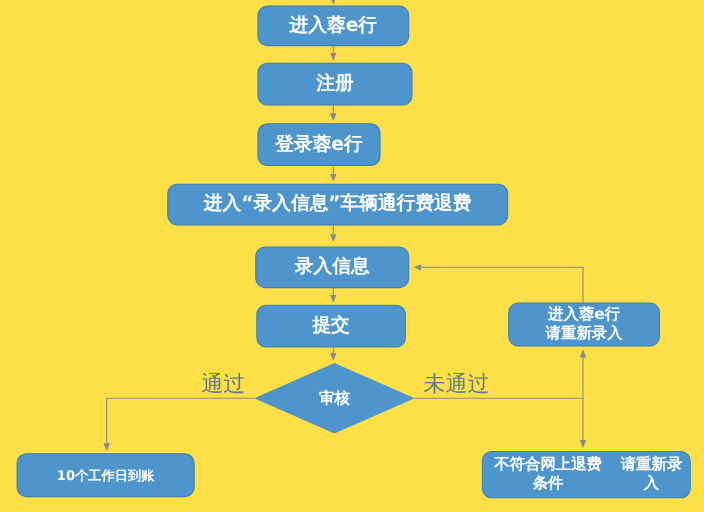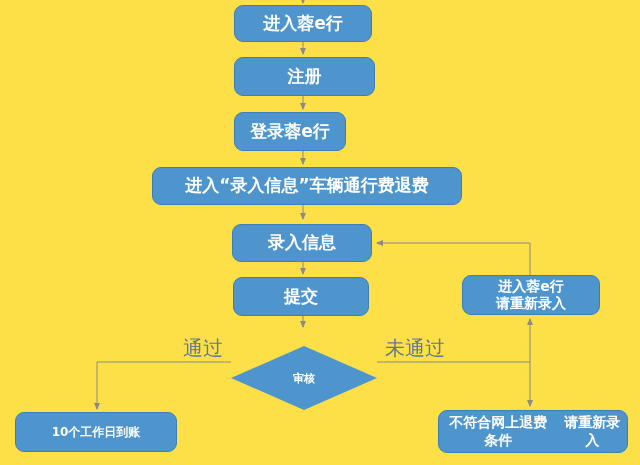--- a/index.html
+++ b/index.html
@@ -12,24 +12,24 @@
     position:absolute;display:flex;align-items:center;justify-content:center;
     background:#4e95ce;border:1px solid #3d7eb8;border-radius:9px;
     color:#ffffff;font-weight:bold;text-align:center;box-sizing:border-box;
     line-height:1.25;
   }
   .node .lbl{padding:0 4px;}
   .fs-lg{font-size:17px;}
   .fs-md{font-size:12px;}
   .fs-sm{font-size:14px;}
   .diamond{
-    position:absolute;left:231px;top:346px;width:146px;height:64px;
+    position:absolute;left:231px;top:330px;width:146px;height:64px;
     background:#4e95ce;display:flex;align-items:center;justify-content:center;
     clip-path:polygon(50% 0, 100% 50%, 50% 100%, 0 50%);
-    color:#ffffff;font-weight:bold;font-size:11px;
+    color:#ffffff;font-weight:bold;font-size:14px;
   }
   .edge-label{
     position:absolute;color:#5f7a8f;font-size:20px;font-weight:normal;
     white-space:nowrap;
   }
 </style>
 </head>
 <body>
 
 <div class="canvas">

